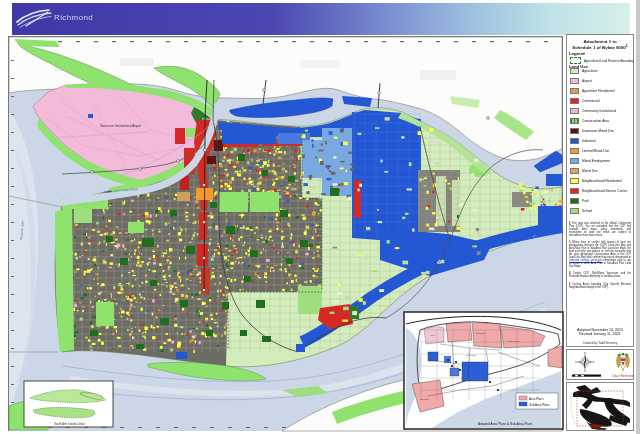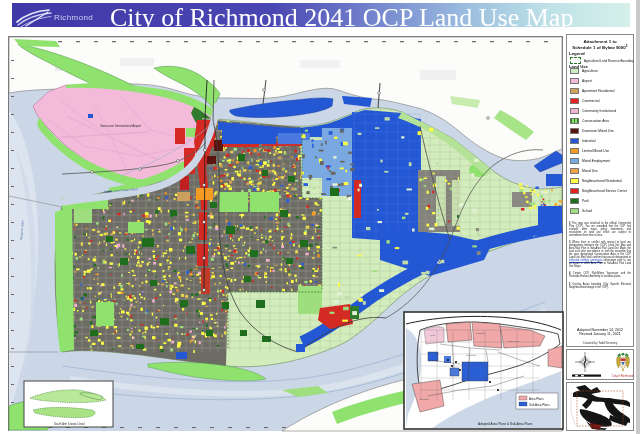--- a/index.html
+++ b/index.html
@@ -1,28 +1,27 @@
 <!DOCTYPE html>
 <html><head><meta charset="utf-8"><style>
 *{margin:0;padding:0;box-sizing:border-box}
 body{width:640px;height:434px;position:relative;background:#ffffff;font-family:"Liberation Sans",sans-serif;overflow:hidden}
 .abs{position:absolute}
 </style></head><body>
 
-<div class="abs" style="left:12px;top:3px;width:618px;height:24px;background:linear-gradient(90deg,#3f39a8 0%,#4a46b2 42%,#7d92d2 62%,#9fc2e0 75%,#bfe2e8 87%,#d6f0ea 100%)">
+<div class="abs" style="left:12px;top:3px;width:618px;height:32px;background:linear-gradient(90deg,#3f39a8 0%,#4a46b2 42%,#7d92d2 62%,#9fc2e0 75%,#bfe2e8 87%,#d6f0ea 100%)">
 
 <svg class="abs" style="left:2px;top:3px" width="70" height="24" viewBox="0 0 70 24">
 <path d="M3,16 C11,9 22,5 35,4" stroke="#e4e6fa" stroke-width="1.7" fill="none" stroke-linecap="round"></path>
 <path d="M4,19 C13,12 25,8 37,7" stroke="#d2d5f4" stroke-width="1.3" fill="none" stroke-linecap="round"></path>
 <path d="M6,21.5 C15,15.5 27,11.5 37,10.5" stroke="#c2c6ee" stroke-width="0.9" fill="none" stroke-linecap="round"></path>
 <path d="M12,20 L34,6" stroke="#eceefc" stroke-width="1.1" stroke-linecap="round"></path>
 </svg>
 <span class="abs" style="left:42px;top:10px;font-size:8px;color:#ccd2f0;letter-spacing:0.4px">Richmond</span>
 
-<div class="abs" style="left:98px;top:0px;font-family:'Liberation Serif',serif;font-size:26px;color:#ffffff;white-space:nowrap">City of Richmond 2041 OCP Land Use Map</div>
 </div>
 
 <div class="abs" style="left:8px;top:36px;width:555px;height:395px;border:1px solid #777;background:#fff"></div>
 <svg width="640" height="434" viewBox="0 0 640 434" style="position:absolute;left:0;top:0">
     <defs>
 <clipPath id="cpLulu">
         <path d="M62,206 C85,196 110,190 135,186 C160,182 185,172 200,158 L208,136 L202,118 C215,119 230,120 250,122 C270,125 290,127 310,126 C330,124 345,116 360,110 C375,106 390,108 402,112 C418,120 436,129 452,138 C468,150 480,160 492,170 C502,178 514,184 527,187 C539,190 551,189 562,187 L562,228 C545,233 528,238 510,244 C490,251 470,258 450,266 C430,274 412,286 394,302 C378,317 362,332 346,342 C330,350 312,356 292,361 C270,366 248,368 226,366 C200,363 170,359 140,355 C112,352 85,349 62,352 C57,330 55,295 55,265 C55,243 58,222 62,206 Z"></path>
       </clipPath>
 <clipPath id="cpUrban">
         <path d="M203,119 L300,127 L302,198 L322,198 L322,292 L228,292 L226,366 C200,363 170,359 140,355 C112,352 85,349 62,352 C57,330 55,295 55,265 C55,243 58,222 62,206 C85,196 110,190 135,186 C160,182 185,172 200,158 L208,136 Z"></path>

